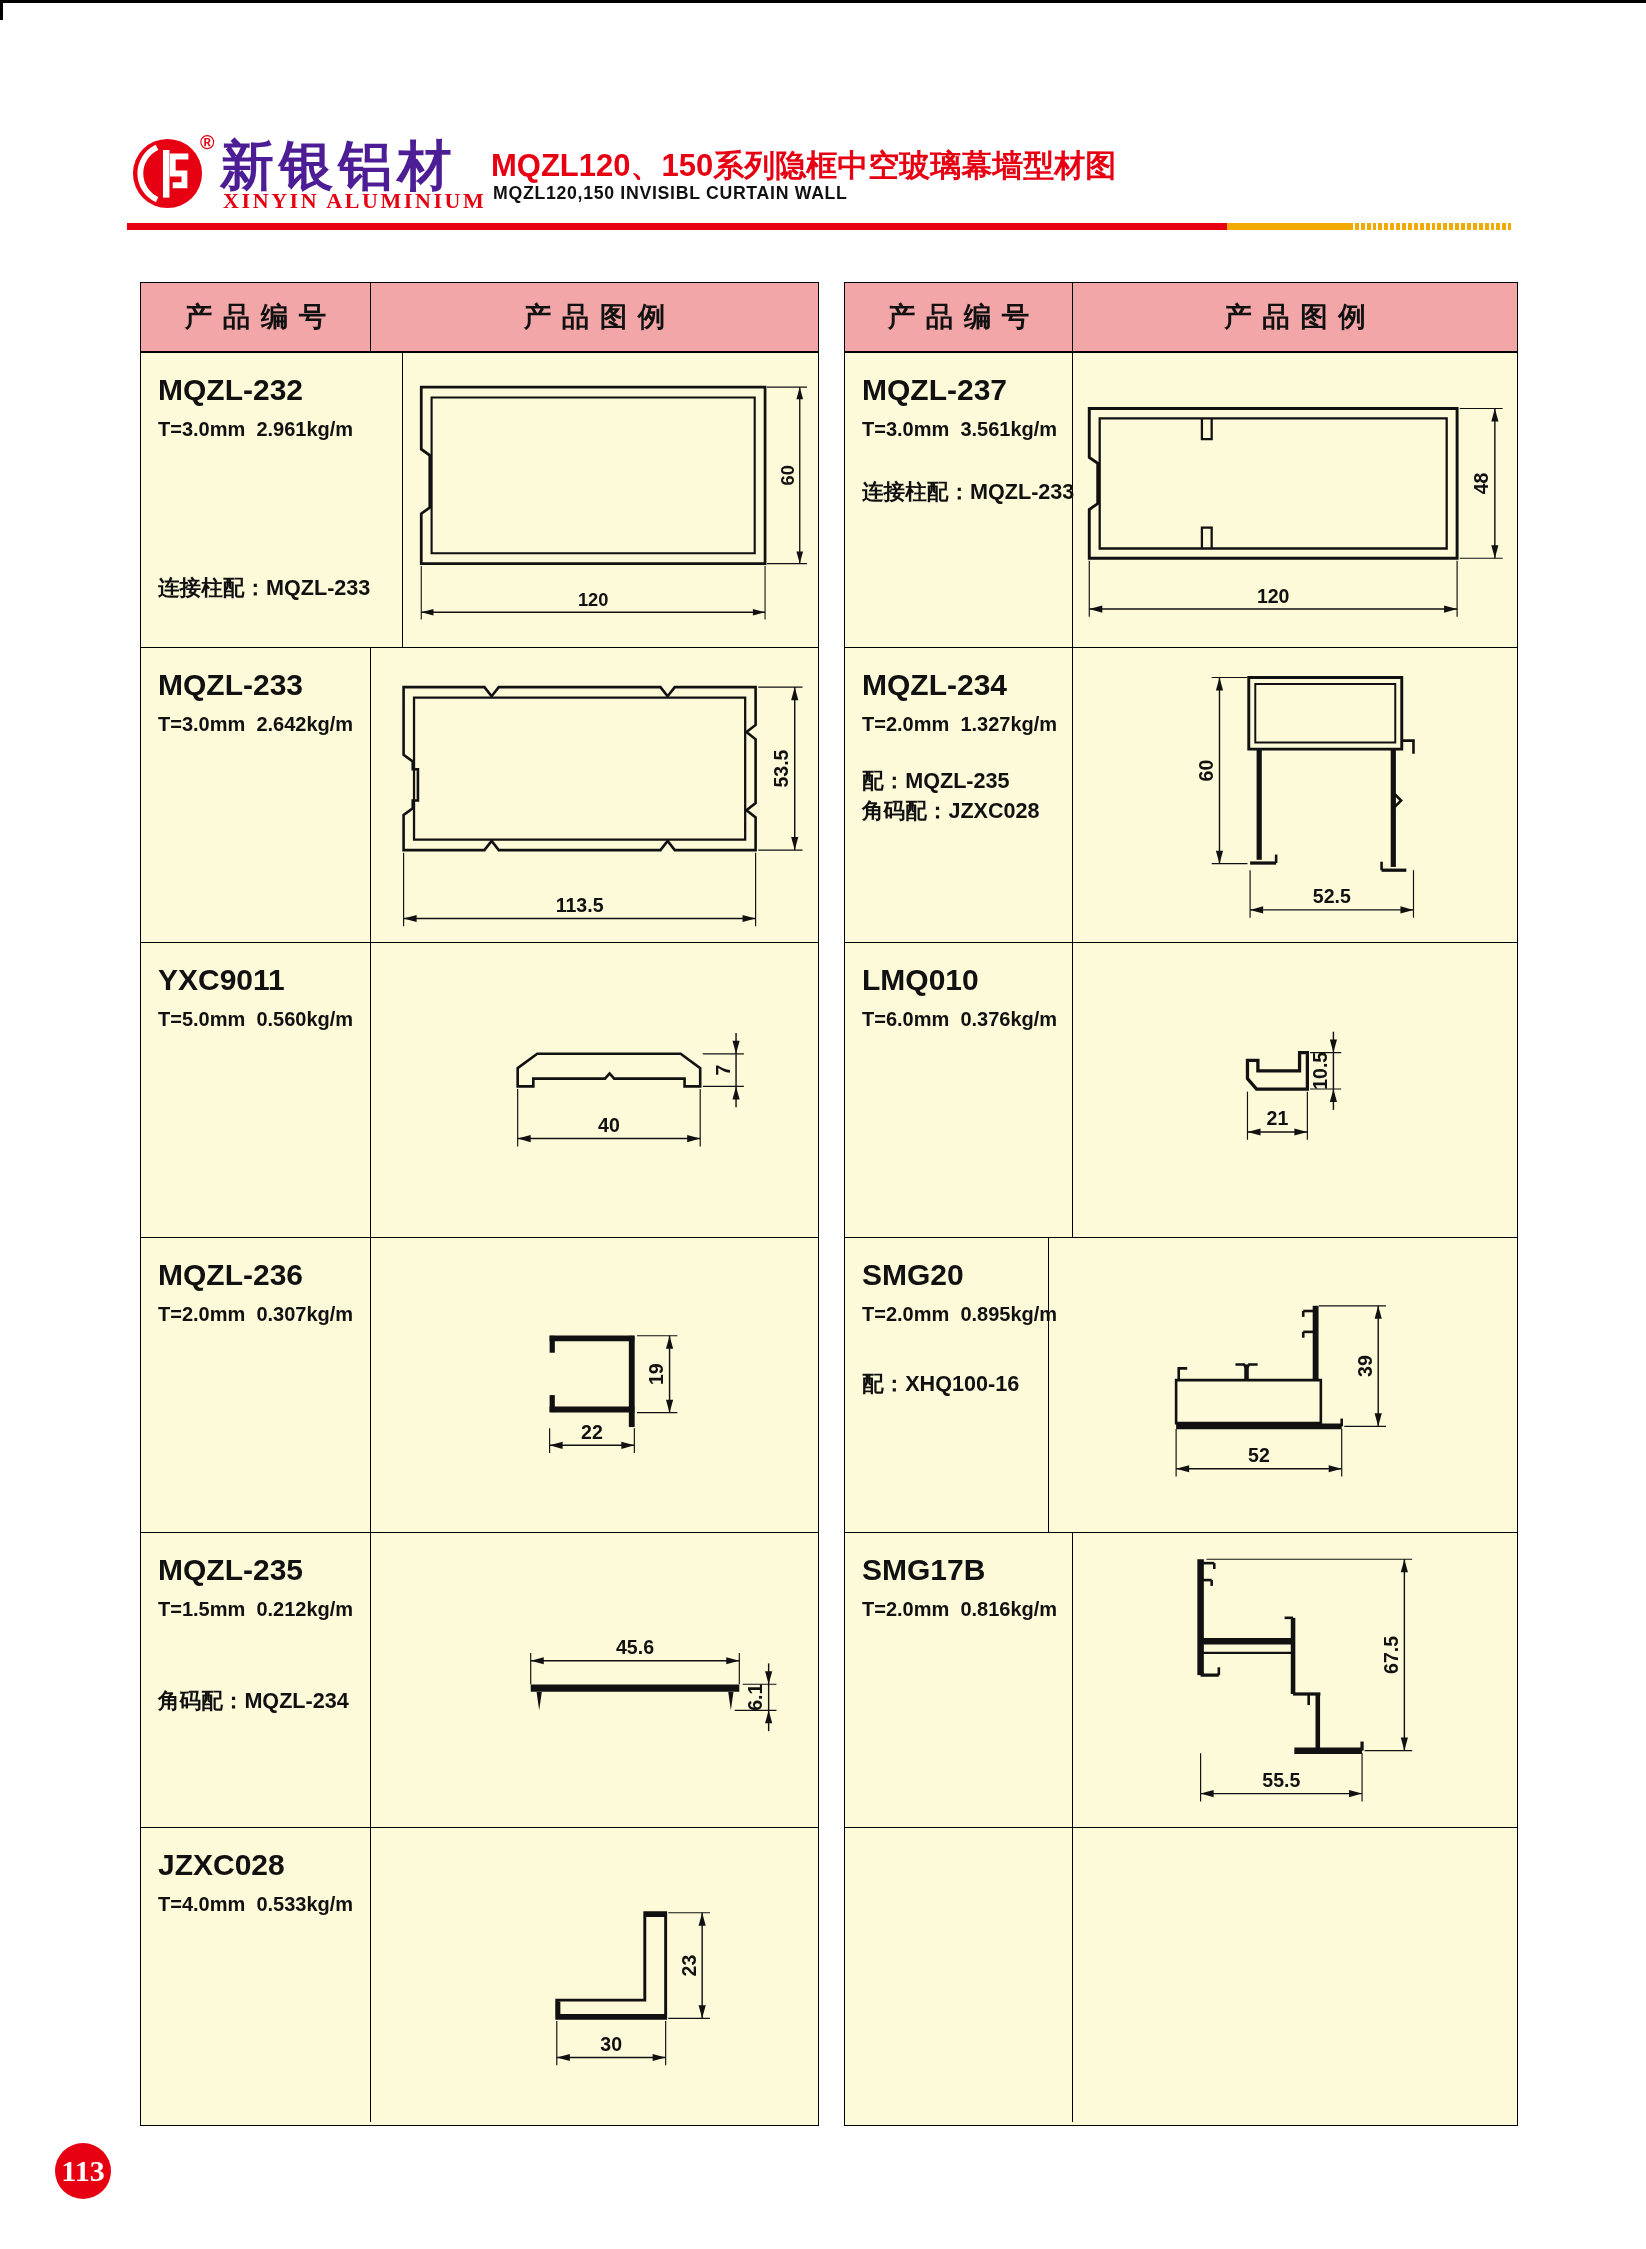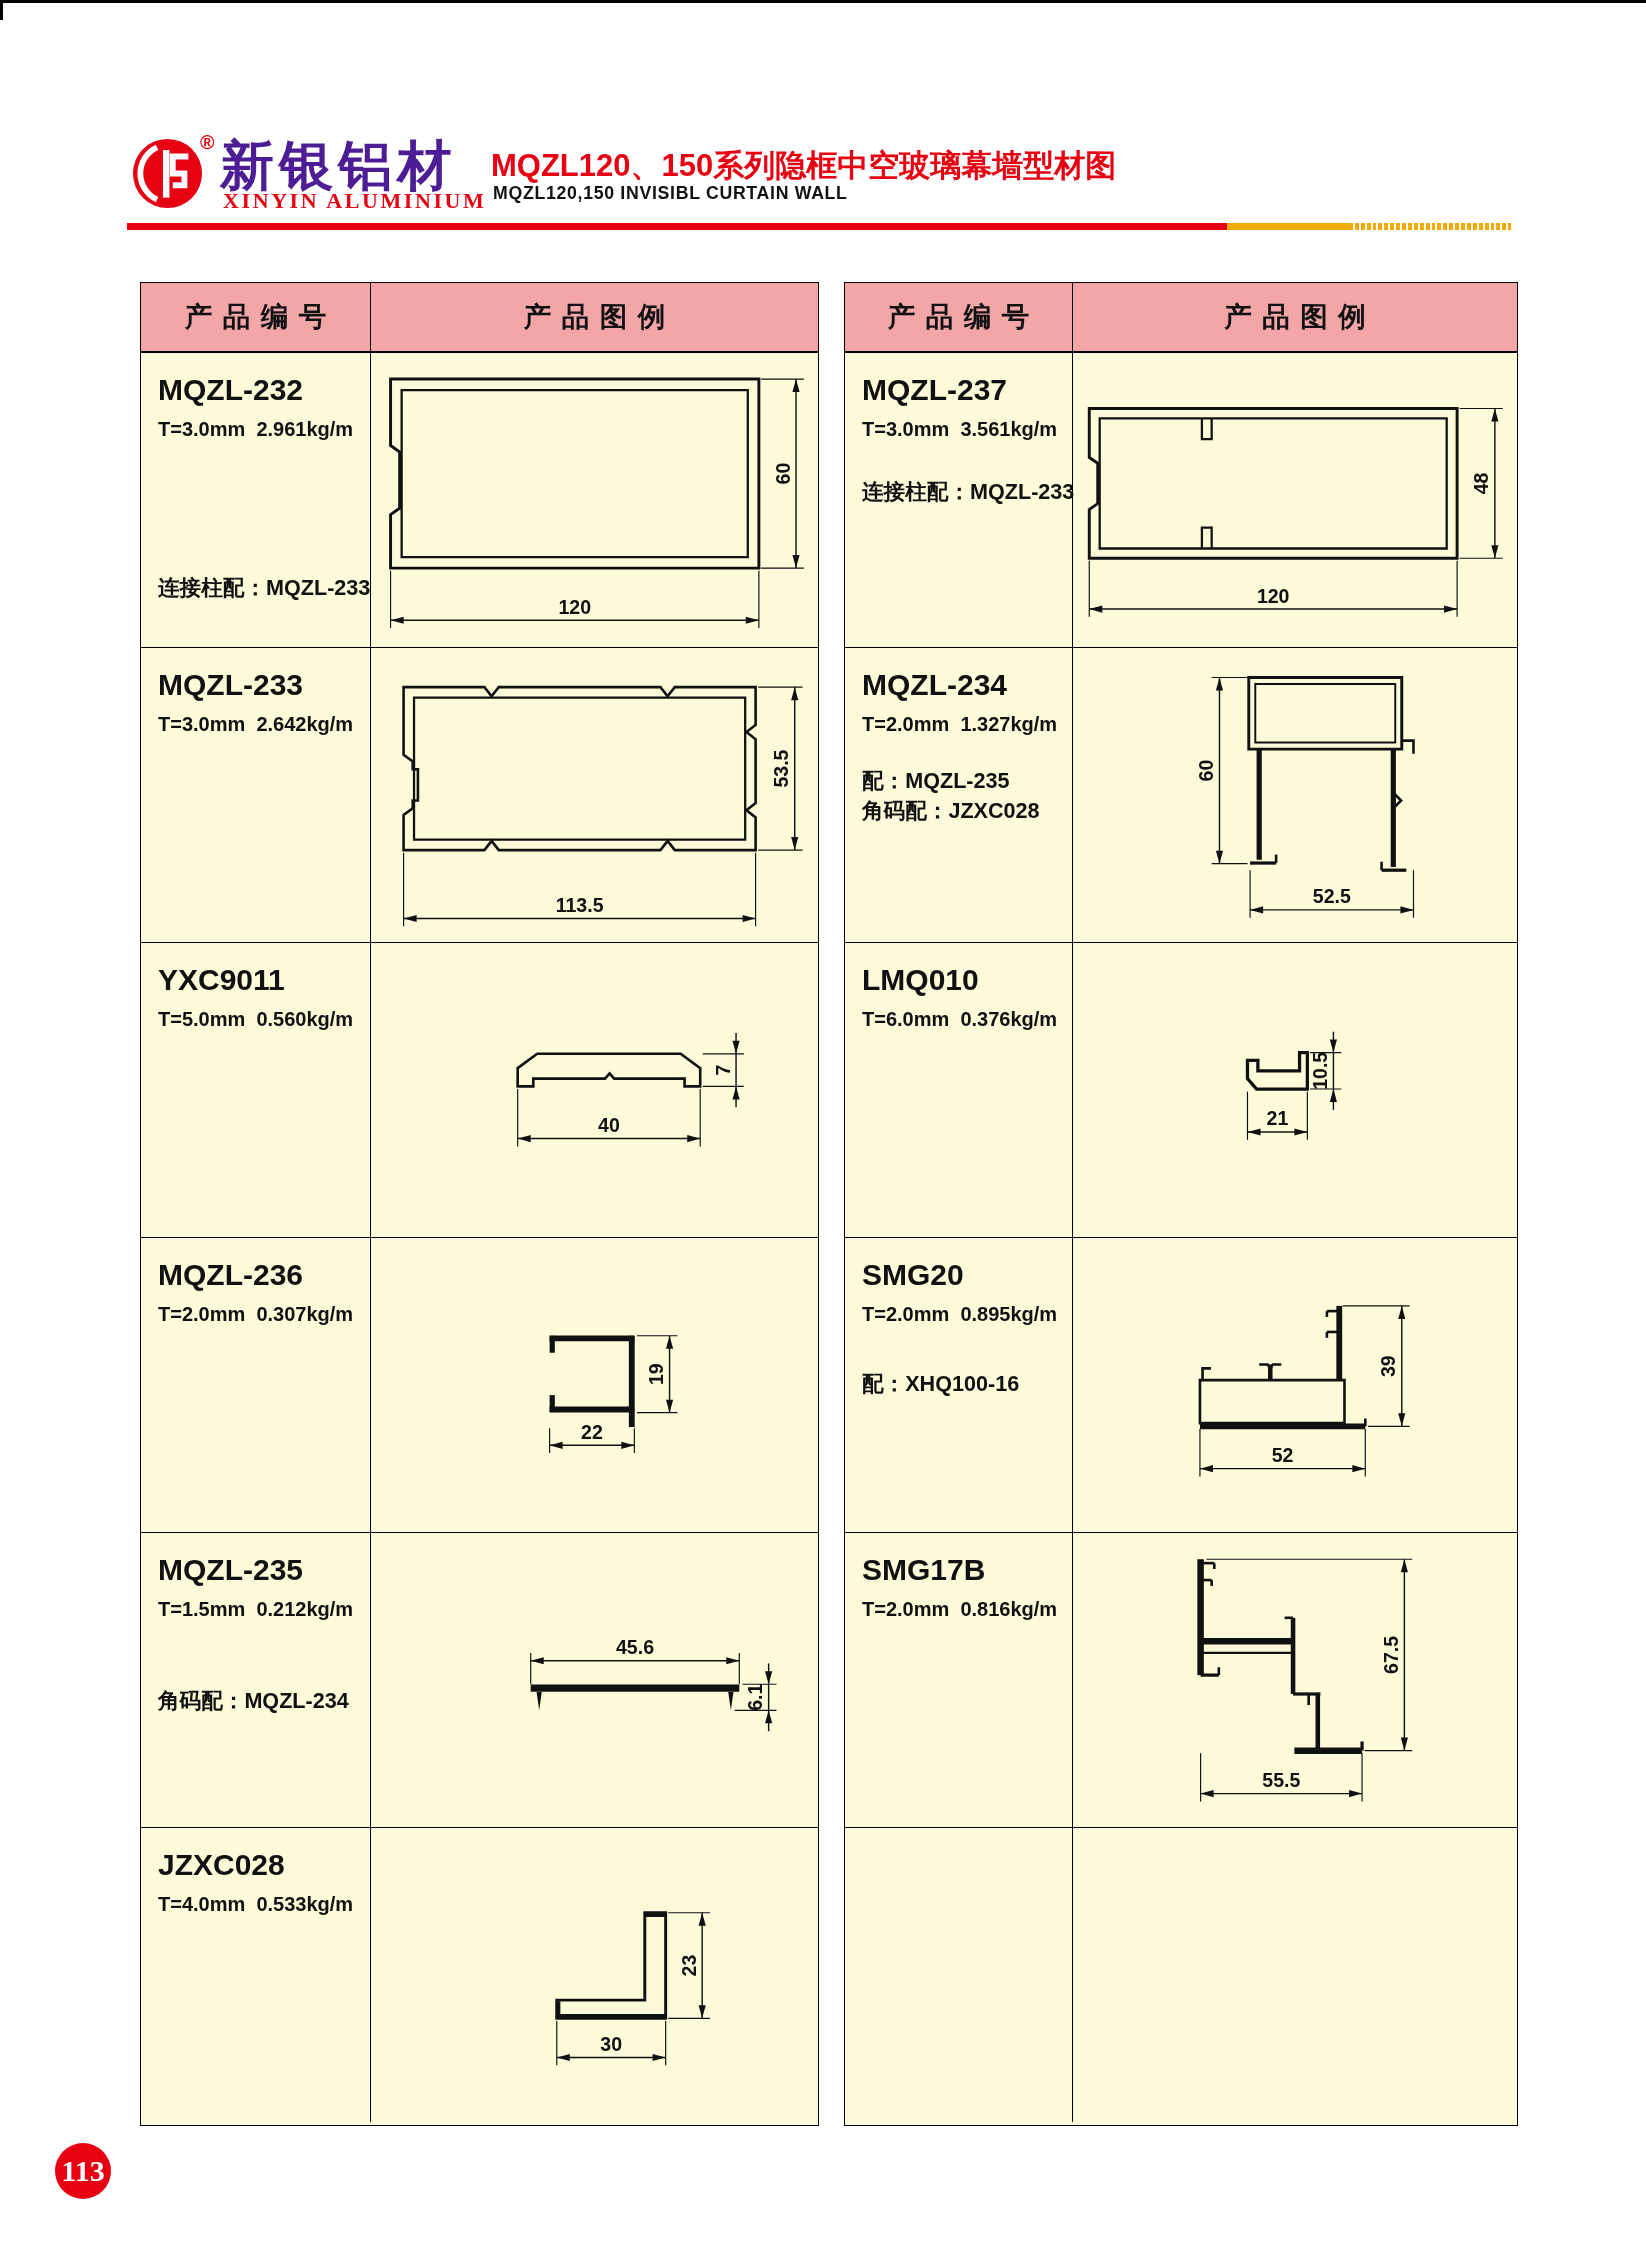--- a/index.html
+++ b/index.html
@@ -62,21 +62,21 @@
     <div class="abs rule-stripes"></div>
   </div>
 
   <div id="tables">
       <div class="ptable" style="left: 140px; top: 282px; width: 679px; height: 1844px;">
         <div class="thead">
           <div class="hcell c1" style="width: 230px;">产品编号</div>
           <div class="hcell c2">产品图例</div>
         </div>
         <div class="trow">
-          <div class="c1" style="width: 230px;">
+          <div class="c1" style="width: 262px;">
             <div class="pcode">MQZL-232</div>
             <div class="pspec">T=3.0mm  2.961kg/m</div>
             <div class="pnote" style="top: 220px;">连接柱配：MQZL-233</div>
           </div>
           <div class="c2">
             <svg class="dsvg" viewBox="0 0 682 451" preserveAspectRatio="xMinYMid meet">
               <path d="M30,40 H595 V330 H30 V248 L44,238 V152 L30,142 Z" fill="none" stroke="#111" stroke-width="4.5"></path>
               <path d="M47,57 H578 V313 H47 Z" fill="none" stroke="#111" stroke-width="3.5"></path>
               <path d="M598,40 L664,40" fill="none" stroke="#111" stroke-width="1.8"></path>
               <path d="M598,330 L664,330" fill="none" stroke="#111" stroke-width="1.8"></path>
@@ -303,21 +303,21 @@
               <path d="M268,228 L268,302" fill="none" stroke="#111" stroke-width="1.8"></path>
               <path d="M360,228 L360,302" fill="none" stroke="#111" stroke-width="1.8"></path>
               <path d="M268,290 H360" fill="none" stroke="#111" stroke-width="2.2"></path>
               <polygon points="268,290 288,284.5 288,295.5" fill="#111"></polygon>
               <polygon points="360,290 340,284.5 340,295.5" fill="#111"></polygon>
               <text fill="#111" font-size="30" font-weight="bold" text-anchor="middle" font-family="&quot;Liberation Sans&quot;,sans-serif" transform="translate(314,280)">21</text>
             </svg>
           </div>
         </div>
         <div class="trow">
-          <div class="c1" style="width: 228px;">
+          <div class="c1" style="width: 204px;">
             <div class="pcode">SMG20</div>
             <div class="pspec">T=2.0mm  0.895kg/m</div>
             <div class="pnote" style="top: 131px;">配：XHQ100-16</div>
           </div>
           <div class="c2">
             <svg class="dsvg" viewBox="0 0 682 451" preserveAspectRatio="xMinYMid meet">
               <path d="M409,104 V218" fill="none" stroke="#111" stroke-width="9"></path>
               <path d="M409,112 H390" fill="none" stroke="#111" stroke-width="4"></path>
               <path d="M390,112 V121" fill="none" stroke="#111" stroke-width="4"></path>
               <path d="M409,144 H390" fill="none" stroke="#111" stroke-width="4"></path>

